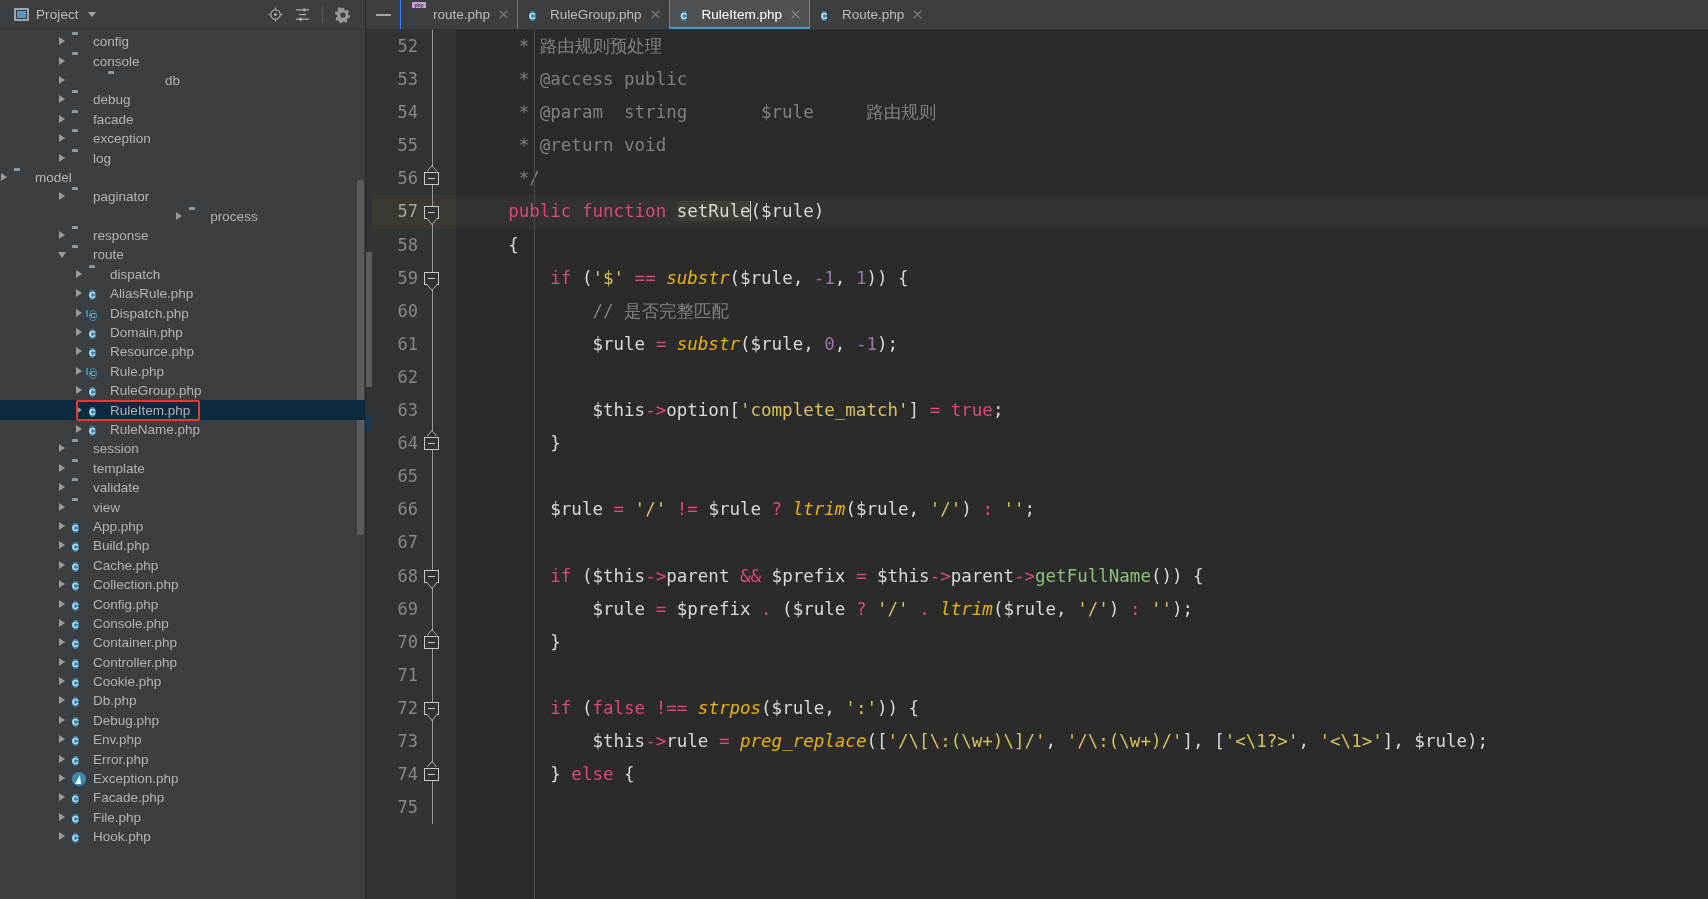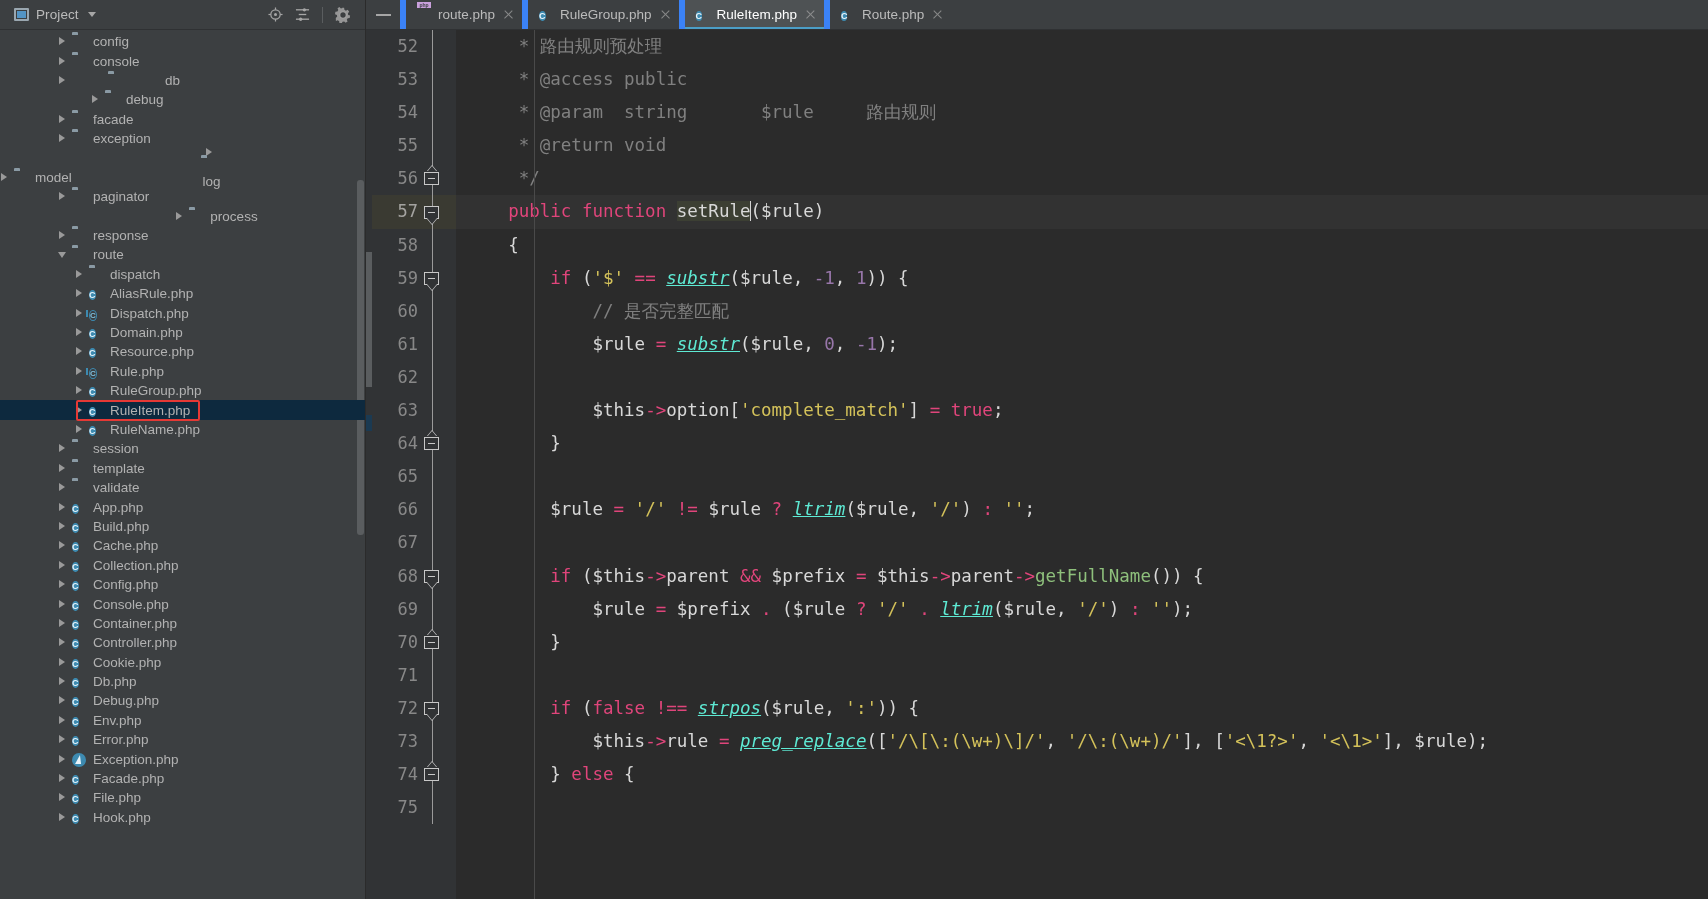--- a/index.html
+++ b/index.html
@@ -104,21 +104,21 @@
   .tabbar{
     height:29px;background:#3c3f41;display:flex;align-items:stretch;flex:none;
     border-bottom:1px solid #2f3133;
   }
   .tab-minimize{
     width:34px;display:flex;align-items:center;justify-content:center;flex:none;
   }
   .tab-minimize .bar{width:15px;height:2px;background:#a6a6a6;}
   .tab{
     display:flex;align-items:center;gap:6px;padding:0 8px 0 11px;
-    font-size:13.5px;color:#bbbbbb;border-left:6px solid #3b82f6;position:relative;flex:none;
+    font-size:13.5px;color:#bbbbbb;border-left:1px solid #3b82f6;position:relative;flex:none;
   }
   .tab.active{background:#4e5254;color:#ffffff;}
   .tab.active::after{
     content:"";position:absolute;left:0;right:0;bottom:0;height:2px;background:#4b9ec7;
   }
   .tab-ico{width:15px;height:15px;flex:none;position:relative;}
   .tab-ico-php{
     background:#9aa7b0;border-radius:1px;height:13px;width:14px;margin-top:1px;position:relative;
   }
   .tab-ico-php::after{
@@ -190,21 +190,21 @@
     position:absolute;top:0;bottom:0;width:1px;background:#4a4a4a;
   }
   .caret{
     display:inline-block;width:1px;height:20px;background:#d4d4d4;vertical-align:-4px;margin:0 -0.5px;
   }
   .idhl{background:#3c3f33;}
   .c-kw2{color:#e0457b;}
   .c-str{color:#d4c25a;}
   .c-num{color:#9876aa;}
   .c-com{color:#808080;}
-  .c-fn{color:#5eead4;font-style:italic;text-decoration:underline;}
+  .c-fn{color:#eab308;font-style:italic;}
   .c-meth{color:#8ec07c;}
   .c-def{color:#a9b7c6;}
   .c-op{color:#e0457b;}
   .c-arrow{color:#e0457b;}
   .c-bool{color:#e0457b;}
   .c-white{color:#d8d8d8;}
 </style>
 </head>
 <body>
 
@@ -258,36 +258,36 @@
           <div class="tree-row" style="padding-left: 58px;">
             <span class="arrow closed"></span>
             <span class="ico"><span class="ico-folder"></span></span>
             <span class="tree-label">console</span>
           </div>
           <div class="tree-row" style="padding-left: 58px; gap: 36px;">
             <span class="arrow closed"></span>
             <span class="ico"><span class="ico-folder"></span></span>
             <span class="tree-label">db</span>
           </div>
-          <div class="tree-row" style="padding-left: 58px; margin-left: 33px;">
+          <div class="tree-row" style="padding-left: 58px;">
             <span class="arrow closed"></span>
             <span class="ico"><span class="ico-folder"></span></span>
             <span class="tree-label">debug</span>
           </div>
           <div class="tree-row" style="padding-left: 58px;">
             <span class="arrow closed"></span>
             <span class="ico"><span class="ico-folder"></span></span>
             <span class="tree-label">facade</span>
           </div>
           <div class="tree-row" style="padding-left: 58px;">
             <span class="arrow closed"></span>
             <span class="ico"><span class="ico-folder"></span></span>
             <span class="tree-label">exception</span>
           </div>
-          <div class="tree-row" style="padding-left: 58px; flex-direction: column;">
+          <div class="tree-row" style="padding-left: 58px;">
             <span class="arrow closed"></span>
             <span class="ico"><span class="ico-folder"></span></span>
             <span class="tree-label">log</span>
           </div>
           <div class="tree-row" style="">
             <span class="arrow closed"></span>
             <span class="ico"><span class="ico-folder"></span></span>
             <span class="tree-label">model</span>
           </div>
           <div class="tree-row" style="padding-left: 58px;">
@@ -363,20 +363,25 @@
           </div>
           <div class="tree-row" style="padding-left: 58px;">
             <span class="arrow closed"></span>
             <span class="ico"><span class="ico-folder"></span></span>
             <span class="tree-label">template</span>
           </div>
           <div class="tree-row" style="padding-left: 58px;">
             <span class="arrow closed"></span>
             <span class="ico"><span class="ico-folder"></span></span>
             <span class="tree-label">validate</span>
+          </div>
+          <div class="tree-row" style="padding-left: 58px;">
+            <span class="arrow closed"></span>
+            <span class="ico"><span class="ico-folder"></span></span>
+            <span class="tree-label">view</span>
           </div>
           <div class="tree-row" style="padding-left: 58px;">
             <span class="arrow closed"></span>
             <span class="ico"><span class="ico-class">C</span></span>
             <span class="tree-label">App.php</span>
           </div>
           <div class="tree-row" style="padding-left: 58px;">
             <span class="arrow closed"></span>
             <span class="ico"><span class="ico-class">C</span></span>
             <span class="tree-label">Build.php</span>

